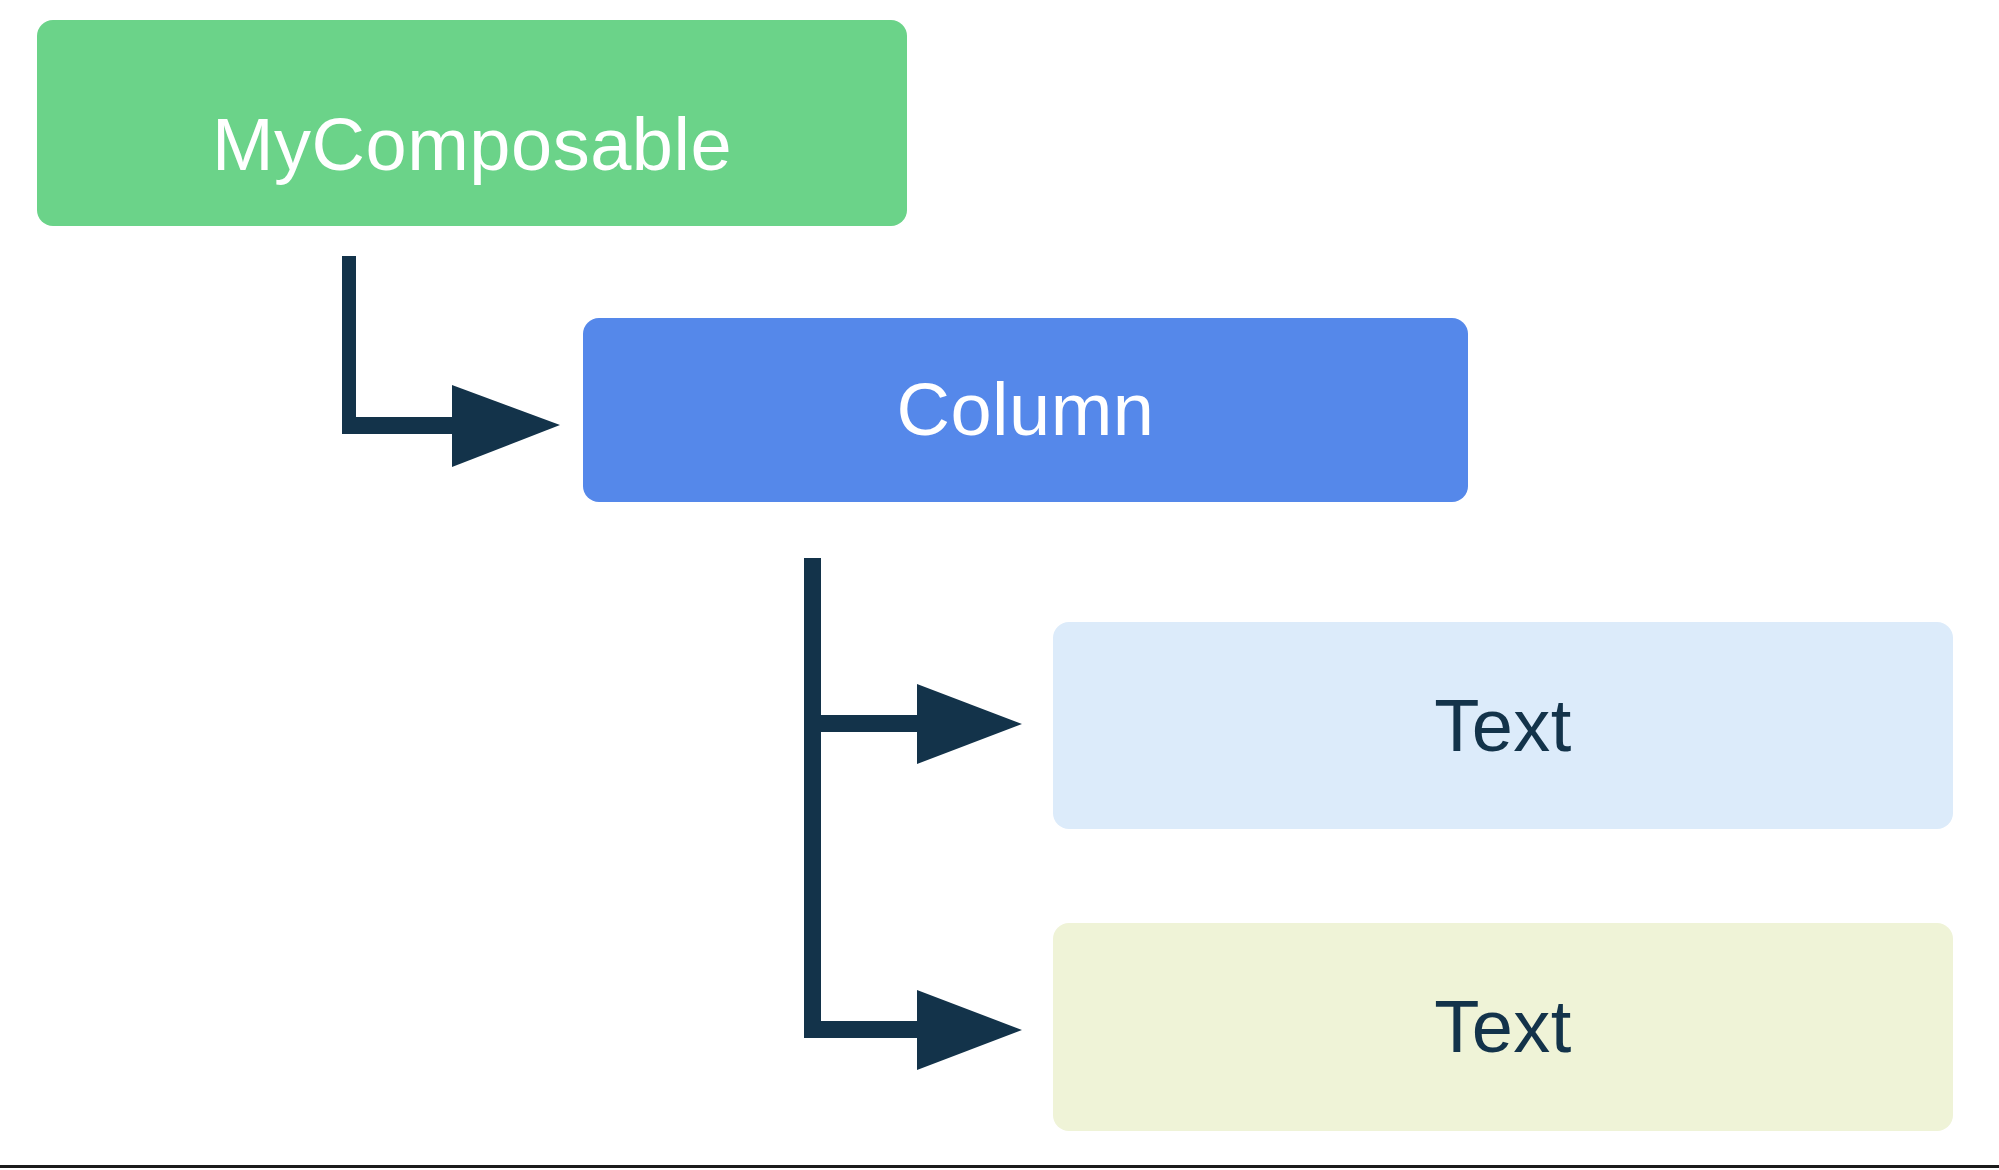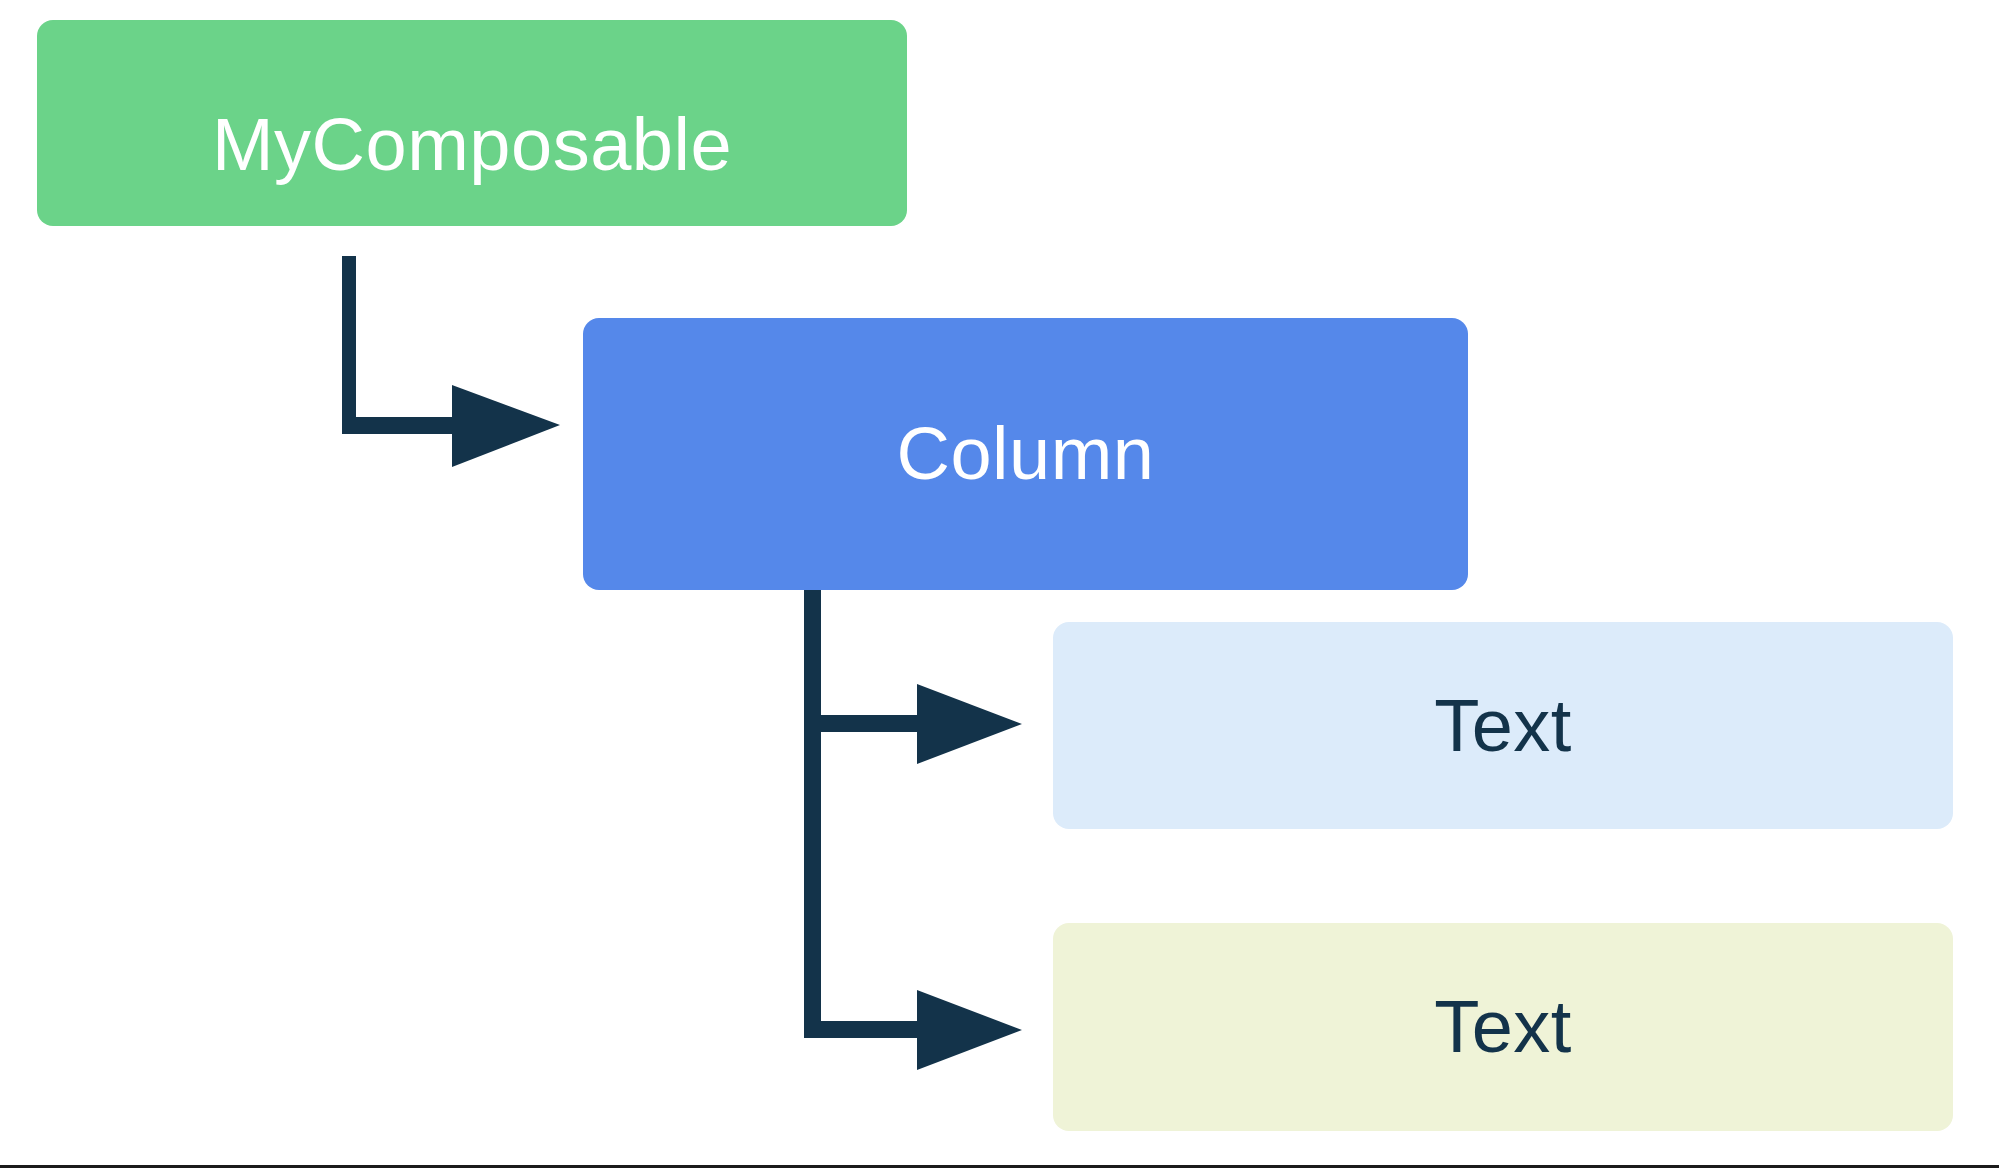--- a/index.html
+++ b/index.html
@@ -49,21 +49,21 @@
     height: 206px;
   }
   #node-root .node-label {
     font-size: 74px;
   }
   
   #node-column {
     left: 583px;
     top: 318px;
     width: 885px;
-    height: 272px;
+    height: 184px;
   }
   #node-column .node-label {
     font-size: 74px;
   }
   
   #node-text-1 {
     left: 1053px;
     top: 622px;
     width: 900px;
     height: 207px;

